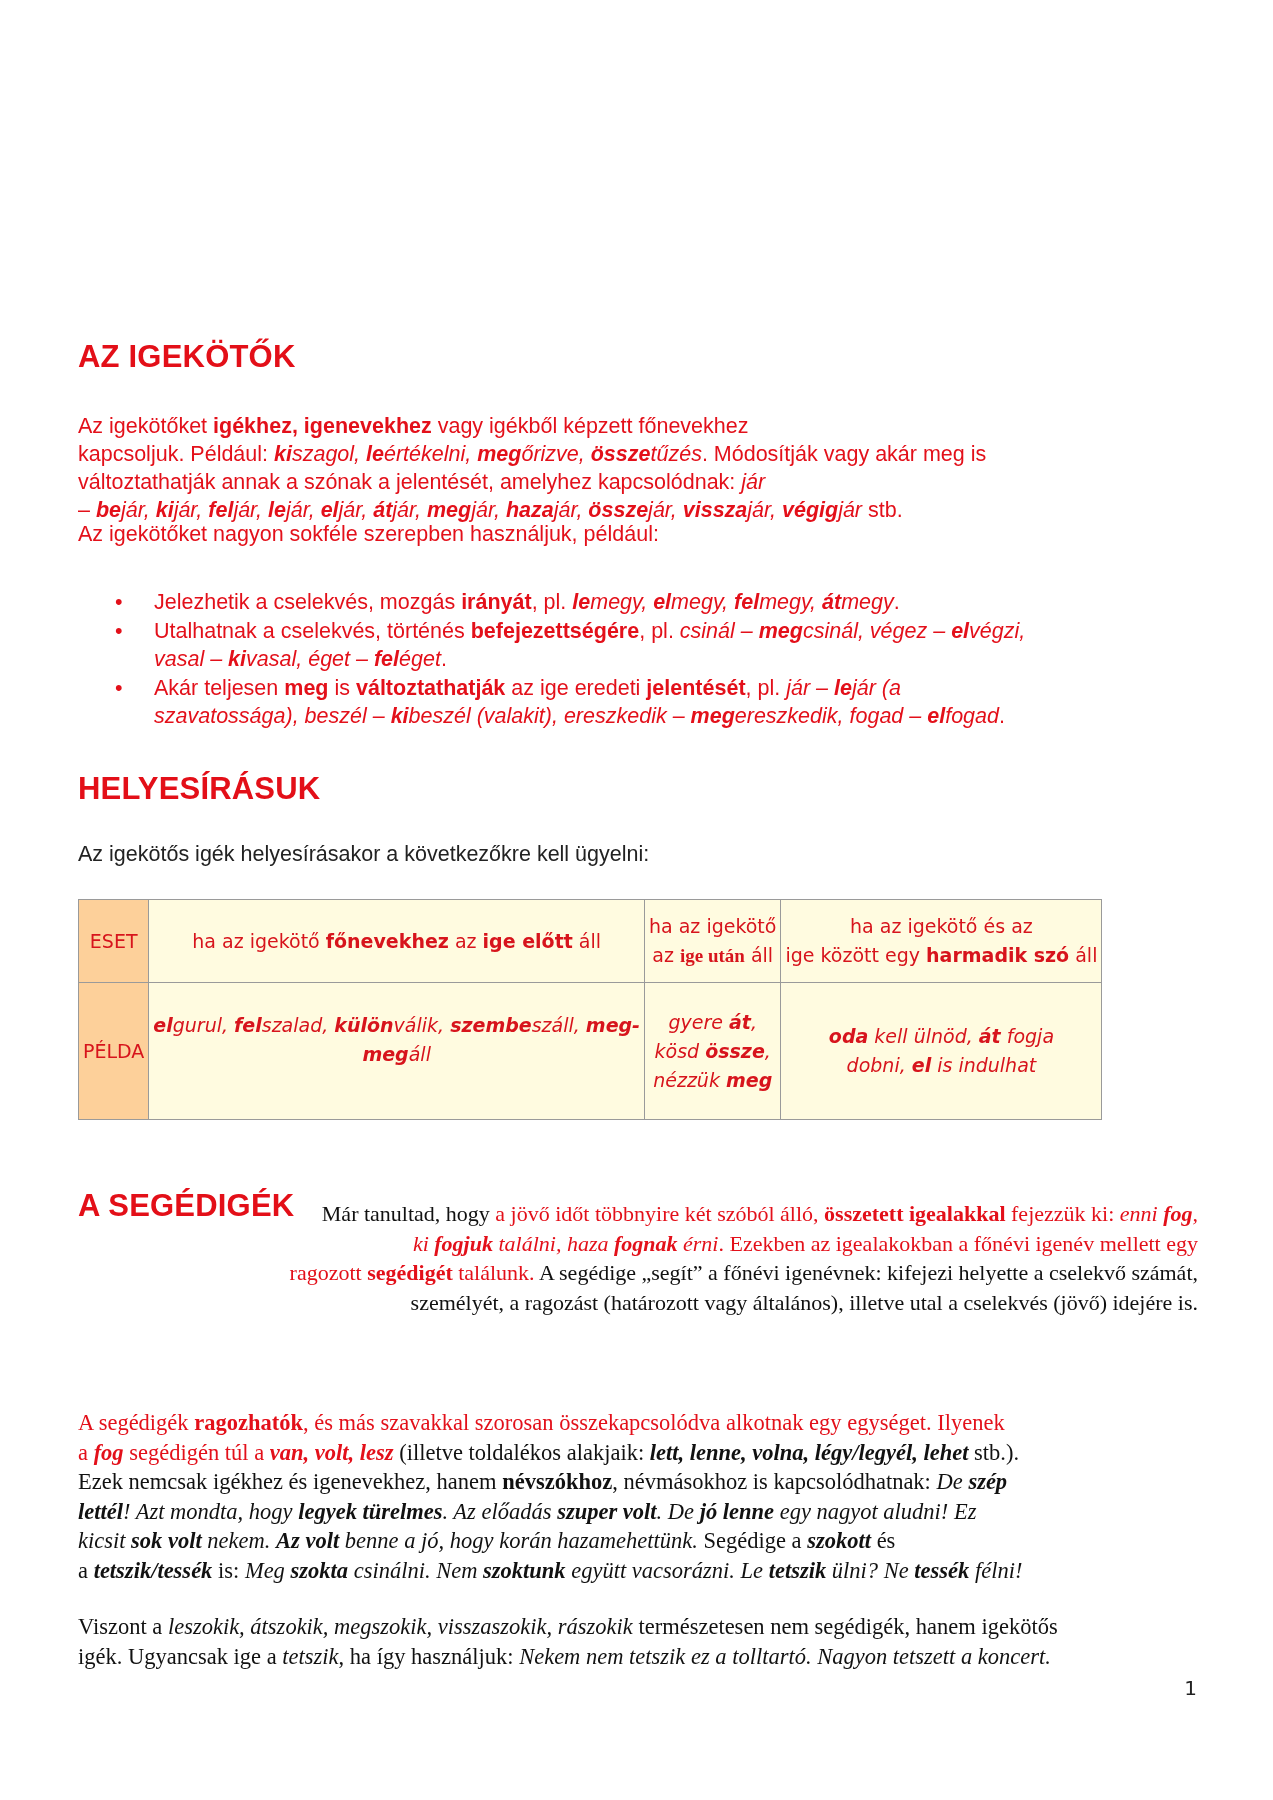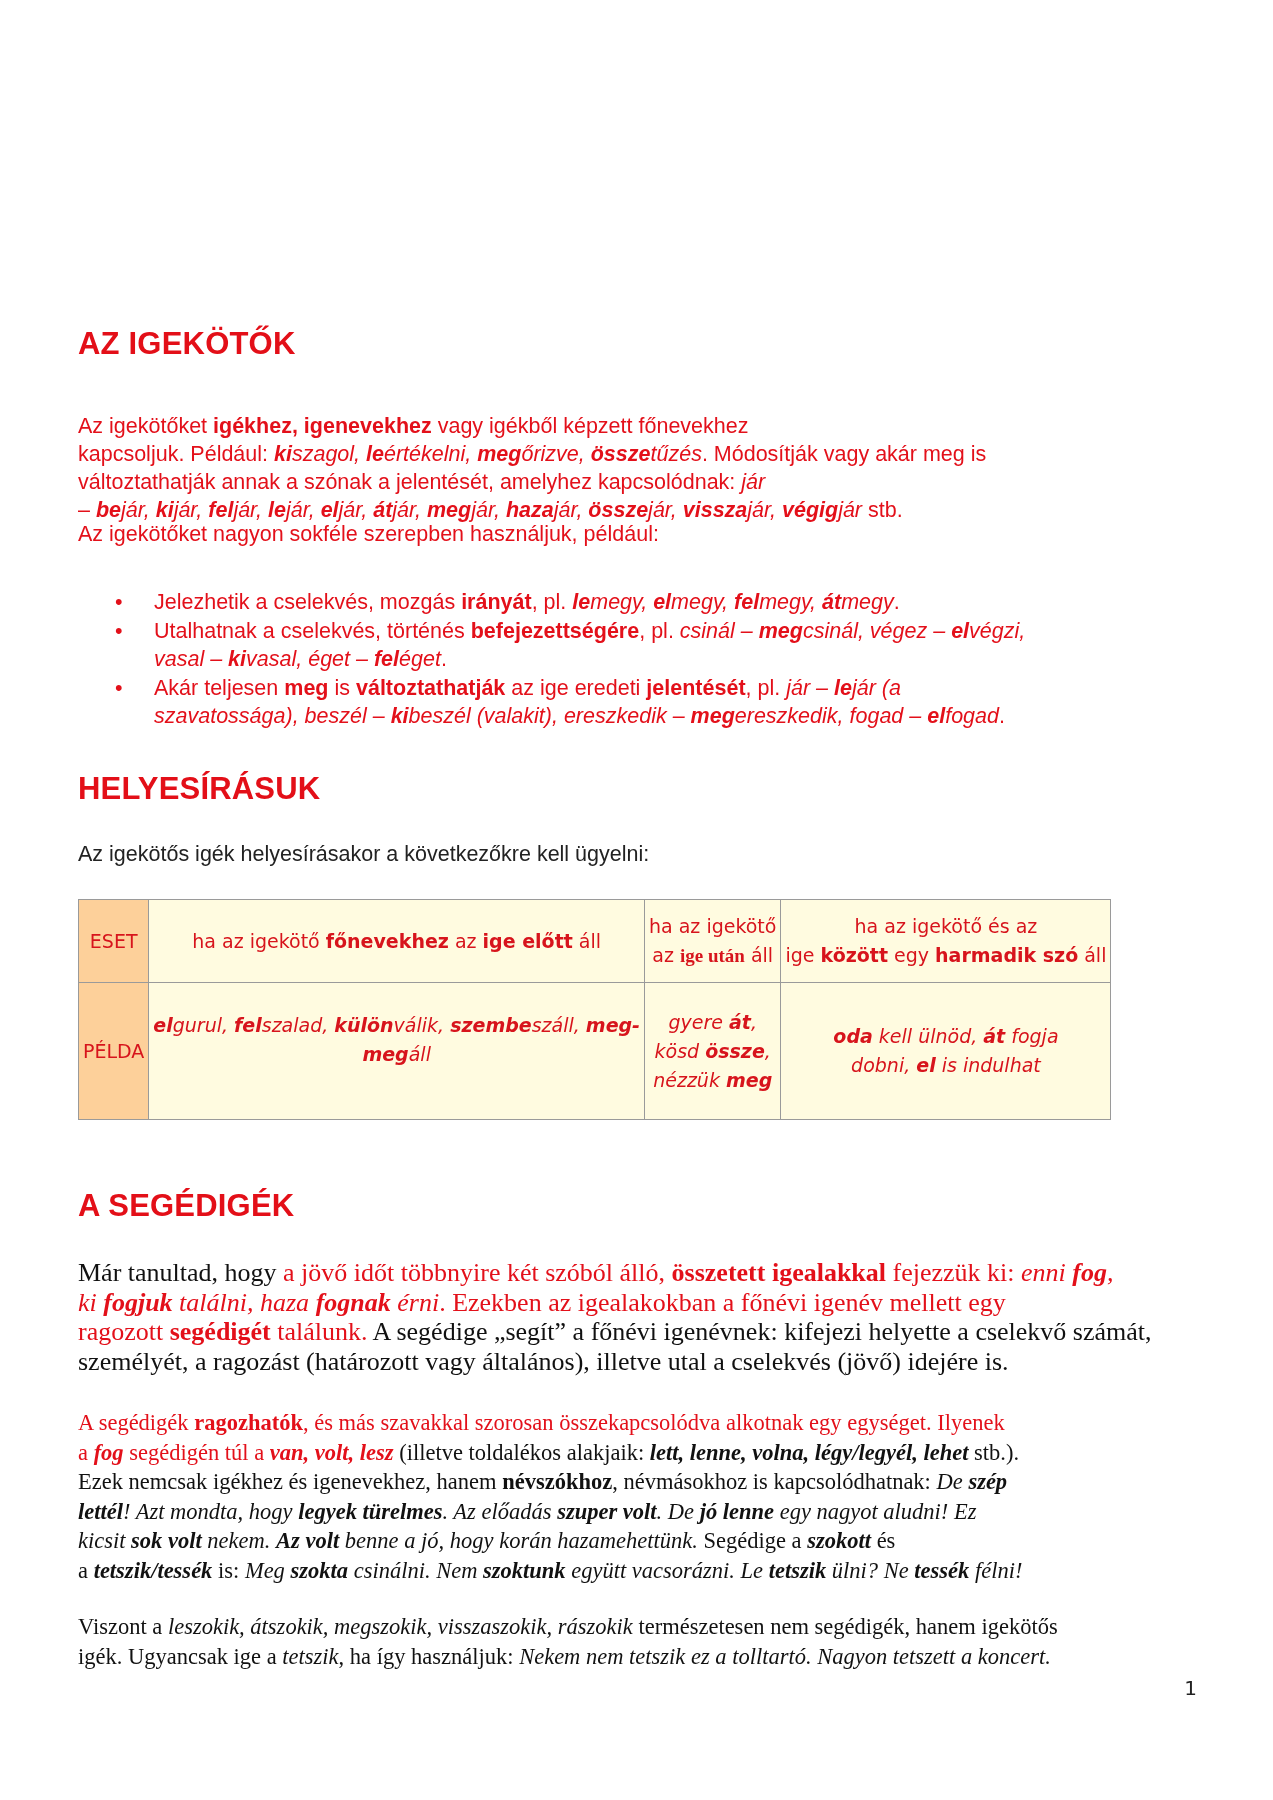--- a/index.html
+++ b/index.html
@@ -30,34 +30,34 @@
   table.rules td { border: 1.5px solid #9a9a9a; text-align: center; vertical-align: middle; padding: 0 4px; line-height: 29px; }
   table.rules tr.h td { background: #d9e0ea; height: 52px; font-weight: bold; vertical-align: middle; }
   table.rules tr.h td.lbl { background: #fdd09a; }
   table.rules td.lbl { background: #fdd09a; font-weight: normal; }
   table.rules tr.h td.lbl { font-weight: bold; }
   table.rules tr.r td { background: #fffbe0; }
   table.rules tr.r td.lbl { background: #fdd09a; }
   table.rules tr.e1 td { height: 82px; }
   table.rules tr.e2 td { height: 114px; }
 
-  .seged1 { position: absolute; left: 78px; top: 1258px; width: 1120px; font-size: 26px; line-height: 29.5px; }
+  .seged1 { position: absolute; left: 78px; top: 1199px; width: 1120px; font-size: 22px; line-height: 29.5px; text-align: right; }
   .seged2 { position: absolute; left: 78px; top: 1408px; width: 1120px; font-size: 22.5px; line-height: 29.5px; }
   .seged3 { position: absolute; left: 78px; top: 1612px; width: 1120px; font-size: 22.5px; line-height: 29.5px; }
 
   .pagenum { position: absolute; right: 76px; top: 1676px; font-size: 20px; color: #222; }
 </style>
 </head>
 <body>
 
 <div class="page">
 
 
 
-  <h2 class="sec sans" style="top:326px">AZ IGEKÖTŐK</h2>
+  <h2 class="sec sans" style="top:339px">AZ IGEKÖTŐK</h2>
 
   <div class="para1 sans"><span>Az igekötőket </span><span style="font-weight: bold;">igékhez, igenevekhez</span><span> vagy igékből képzett főnevekhez</span><br><span>kapcsoljuk. Például: </span><span style="font-weight: bold; font-style: italic;">ki</span><span style="font-style: italic;">szagol, </span><span style="font-weight: bold; font-style: italic;">le</span><span style="font-style: italic;">értékelni, </span><span style="font-weight: bold; font-style: italic;">meg</span><span style="font-style: italic;">őrizve, </span><span style="font-weight: bold; font-style: italic;">össze</span><span style="font-style: italic;">tűzés</span><span>. Módosítják vagy akár meg is</span><br><span>változtathatják annak a szónak a jelentését, amelyhez kapcsolódnak: </span><span style="font-style: italic;">jár</span><br><span>– </span><span style="font-weight: bold; font-style: italic;">be</span><span style="font-style: italic;">jár, </span><span style="font-weight: bold; font-style: italic;">ki</span><span style="font-style: italic;">jár, </span><span style="font-weight: bold; font-style: italic;">fel</span><span style="font-style: italic;">jár, </span><span style="font-weight: bold; font-style: italic;">le</span><span style="font-style: italic;">jár, </span><span style="font-weight: bold; font-style: italic;">el</span><span style="font-style: italic;">jár, </span><span style="font-weight: bold; font-style: italic;">át</span><span style="font-style: italic;">jár, </span><span style="font-weight: bold; font-style: italic;">meg</span><span style="font-style: italic;">jár, </span><span style="font-weight: bold; font-style: italic;">haza</span><span style="font-style: italic;">jár, </span><span style="font-weight: bold; font-style: italic;">össze</span><span style="font-style: italic;">jár, </span><span style="font-weight: bold; font-style: italic;">vissza</span><span style="font-style: italic;">jár, </span><span style="font-weight: bold; font-style: italic;">végig</span><span style="font-style: italic;">jár</span><span> stb.</span></div>
 
   <div class="intro2 sans" style="top:522px">Az igekötőket nagyon sokféle szerepben használjuk, például:</div>
 
   <ul class="roles sans">
     <li><span class="dot">•</span><span><span>Jelezhetik a cselekvés, mozgás </span><span style="font-weight: bold;">irányát</span><span>, pl. </span><span style="font-weight: bold; font-style: italic;">le</span><span style="font-style: italic;">megy, </span><span style="font-weight: bold; font-style: italic;">el</span><span style="font-style: italic;">megy, </span><span style="font-weight: bold; font-style: italic;">fel</span><span style="font-style: italic;">megy, </span><span style="font-weight: bold; font-style: italic;">át</span><span style="font-style: italic;">megy</span><span>.</span></span></li>
     <li><span class="dot">•</span><span><span>Utalhatnak a cselekvés, történés </span><span style="font-weight: bold;">befejezettségére</span><span>, pl. </span><span style="font-style: italic;">csinál – </span><span style="font-weight: bold; font-style: italic;">meg</span><span style="font-style: italic;">csinál, végez – </span><span style="font-weight: bold; font-style: italic;">el</span><span style="font-style: italic;">végzi,</span><br><span style="font-style: italic;">vasal – </span><span style="font-weight: bold; font-style: italic;">ki</span><span style="font-style: italic;">vasal, éget – </span><span style="font-weight: bold; font-style: italic;">fel</span><span style="font-style: italic;">éget</span><span>.</span></span></li>
     <li><span class="dot">•</span><span><span>Akár teljesen </span><span style="font-weight: bold;">meg</span><span> is </span><span style="font-weight: bold;">változtathatják</span><span> az ige eredeti </span><span style="font-weight: bold;">jelentését</span><span>, pl. </span><span style="font-style: italic;">jár – </span><span style="font-weight: bold; font-style: italic;">le</span><span style="font-style: italic;">jár (a</span><br><span style="font-style: italic;">szavatossága), beszél – </span><span style="font-weight: bold; font-style: italic;">ki</span><span style="font-style: italic;">beszél (valakit), ereszkedik – </span><span style="font-weight: bold; font-style: italic;">meg</span><span style="font-style: italic;">ereszkedik, fogad – </span><span style="font-weight: bold; font-style: italic;">el</span><span style="font-style: italic;">fogad</span><span>.</span></span></li>
   </ul>
@@ -65,21 +65,21 @@
   <h2 class="sec sans" style="top:771px">HELYESÍRÁSUK</h2>
 
   <div class="helyes-intro sans">Az igekötős igék helyesírásakor a következőkre kell ügyelni:</div>
 
   <table class="rules cal">
     <tbody>
     <tr class="r e1">
       <td class="lbl">ESET</td>
       <td><span>ha az igekötő </span><span style="font-weight: bold;">főnevekhez</span><span> az </span><span style="font-weight: bold;">ige előtt</span><span> áll</span></td>
       <td><span>ha az igekötő</span><br><span>az </span><span style="font-weight: bold; font-family: Liberation Serif, serif;">ige után</span><span> áll</span></td>
-      <td><span>ha az igekötő és az</span><br><span>ige </span><span style="font-weight: bold;">között</span><span> egy </span><span style="font-weight: bold;">harmadik szó</span><span> áll</span></td>
+      <td><span>ha az igekötő és az</span><br><span>ige </span><span style="font-weight: normal;">között</span><span> egy </span><span style="font-weight: bold;">harmadik szó</span><span> áll</span></td>
     </tr>
     <tr class="r e2">
       <td class="lbl">PÉLDA</td>
       <td style="padding-bottom:22px"><span style="font-weight: bold; font-style: italic;">el</span><span style="font-style: italic;">gurul, </span><span style="font-weight: bold; font-style: italic;">fel</span><span style="font-style: italic;">szalad, </span><span style="font-weight: bold; font-style: italic;">külön</span><span style="font-style: italic;">válik, </span><span style="font-weight: bold; font-style: italic;">szembe</span><span style="font-style: italic;">száll, </span><span style="font-weight: bold; font-style: italic;">meg-</span><br><span style="font-weight: bold; font-style: italic;">meg</span><span style="font-style: italic;">áll</span></td>
       <td><span style="font-style: italic;">gyere </span><span style="font-weight: bold; font-style: italic;">át</span><span style="font-style: italic;">,</span><br><span style="font-style: italic;">kösd </span><span style="font-weight: bold; font-style: italic;">össze</span><span style="font-style: italic;">,</span><br><span style="font-style: italic;">nézzük </span><span style="font-weight: bold; font-style: italic;">meg</span></td>
       <td><span style="font-weight: bold; font-style: italic;">oda</span><span style="font-style: italic;"> kell ülnöd, </span><span style="font-weight: bold; font-style: italic;">át</span><span style="font-style: italic;"> fogja</span><br><span style="font-style: italic;">dobni, </span><span style="font-weight: bold; font-style: italic;">el</span><span style="font-style: italic;"> is indulhat</span></td>
     </tr>
   </tbody>
     </table>
 

